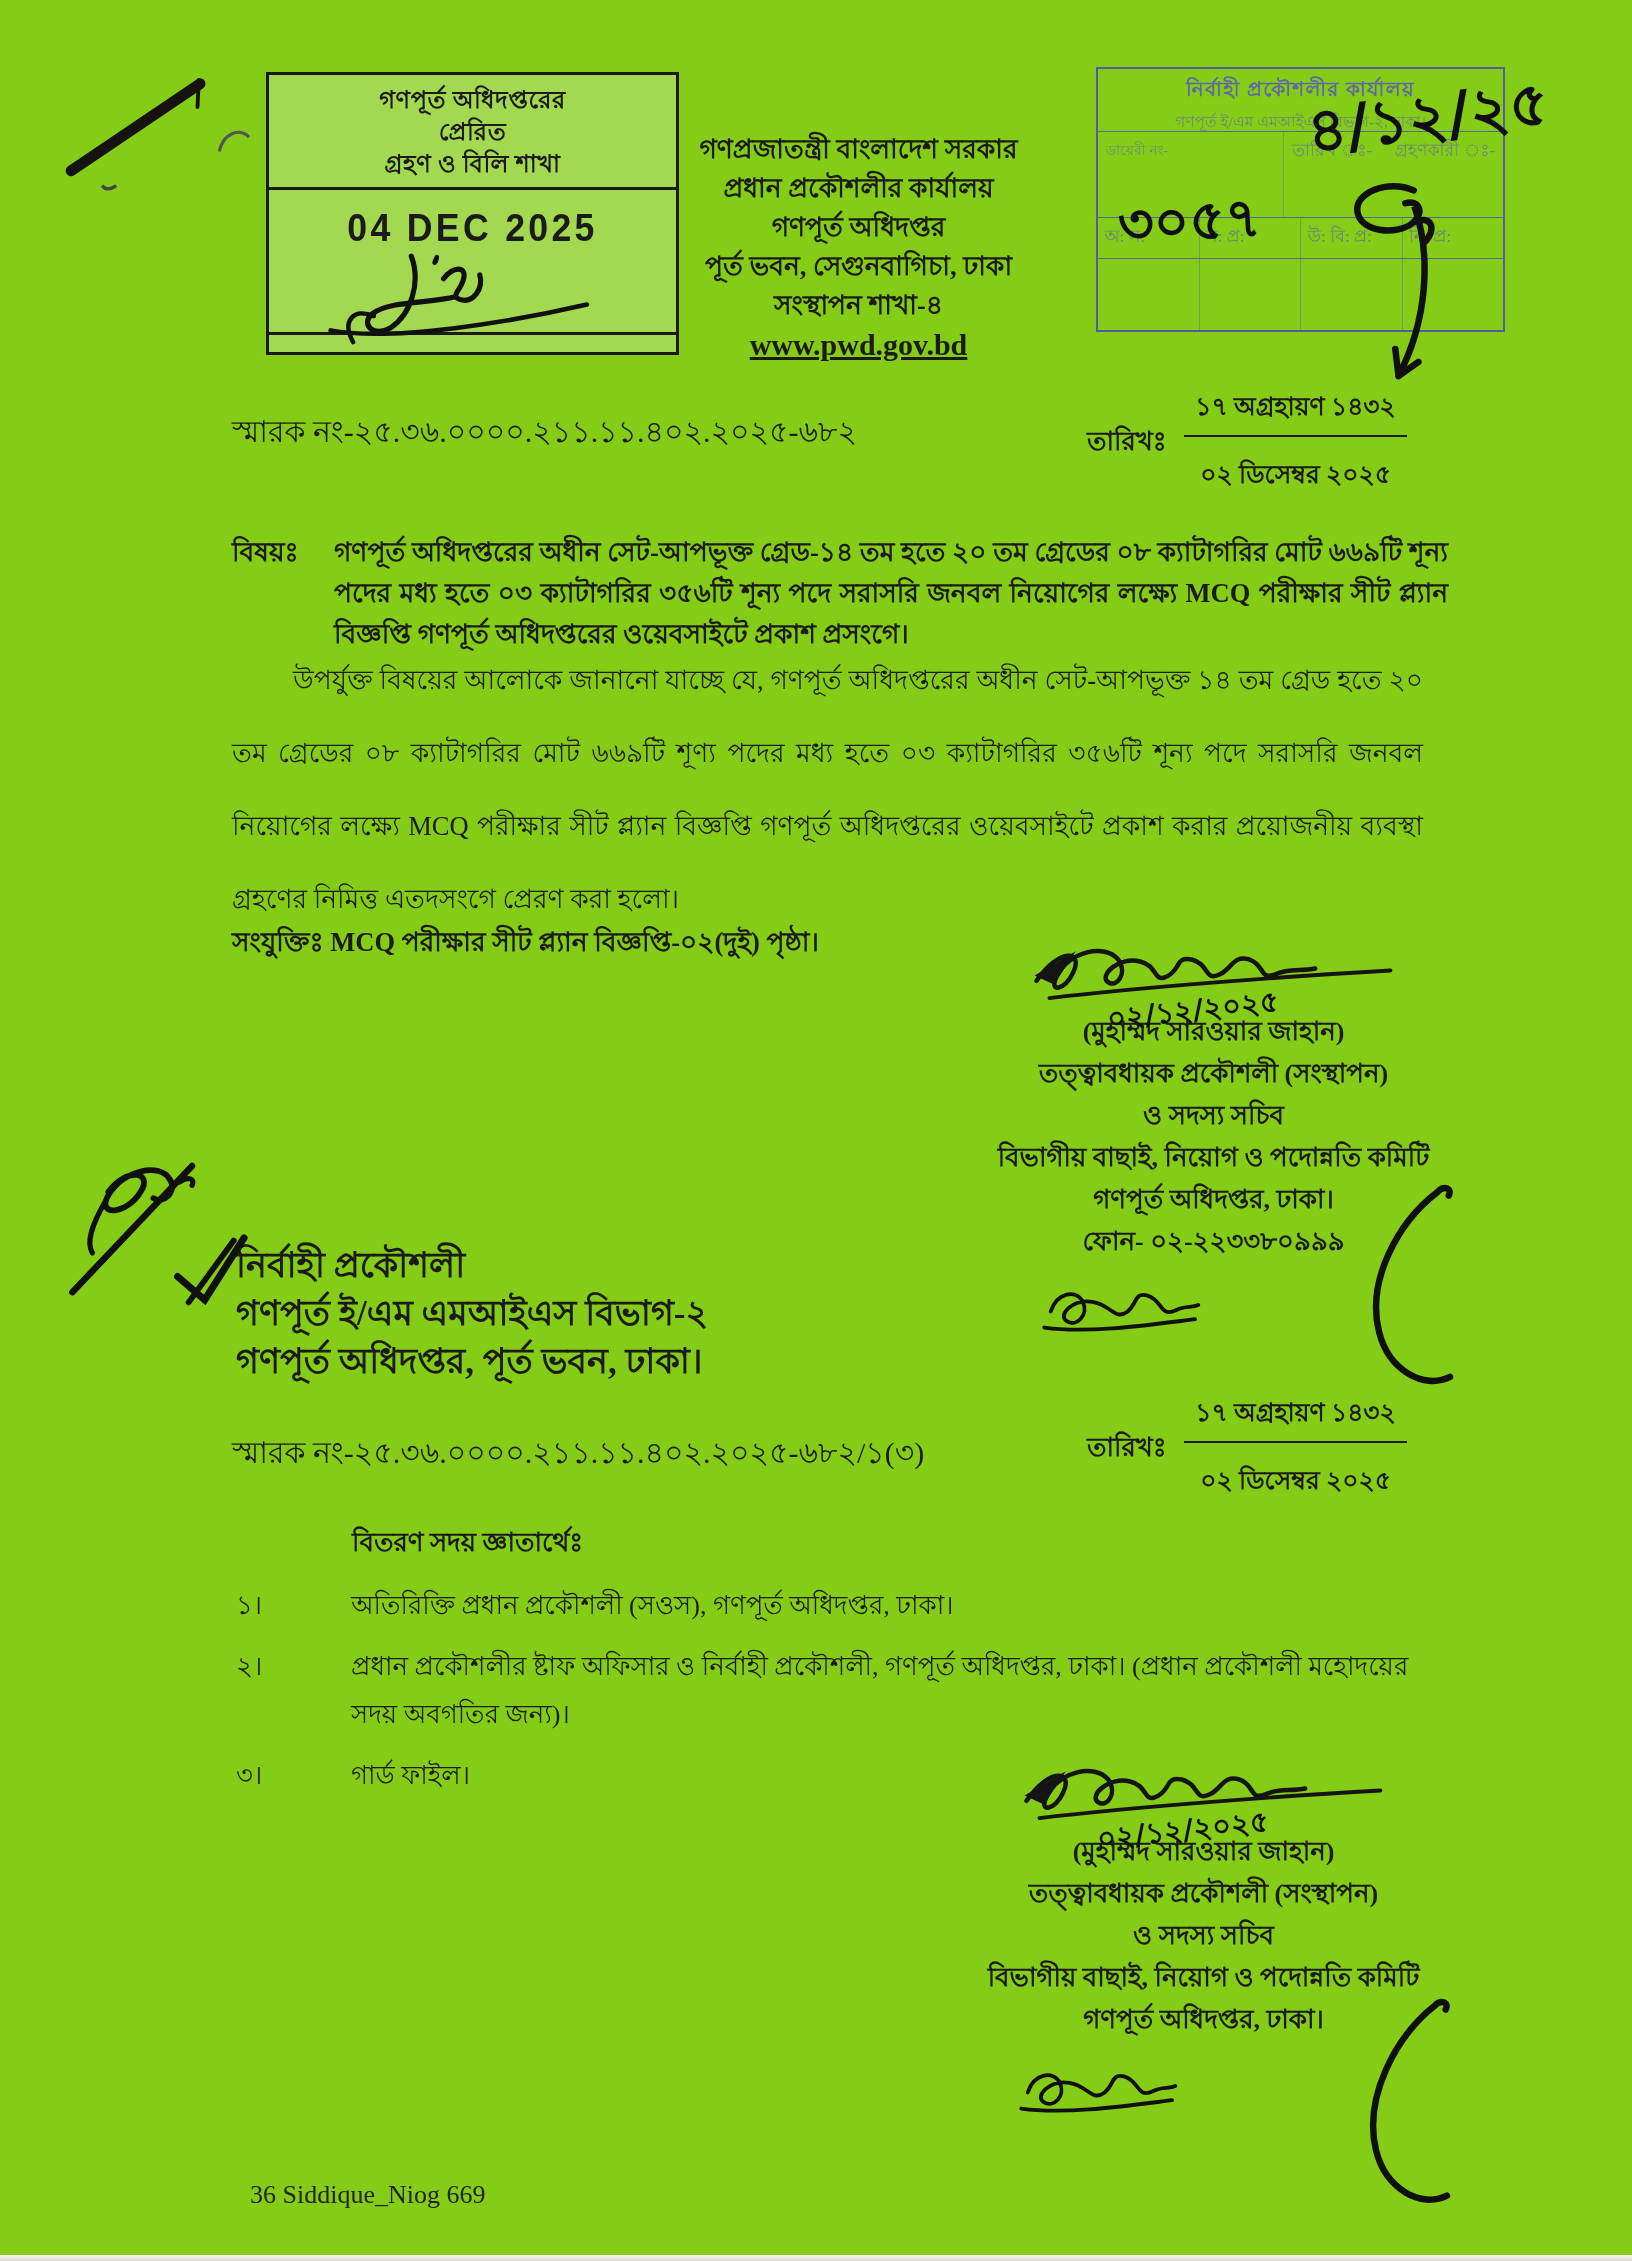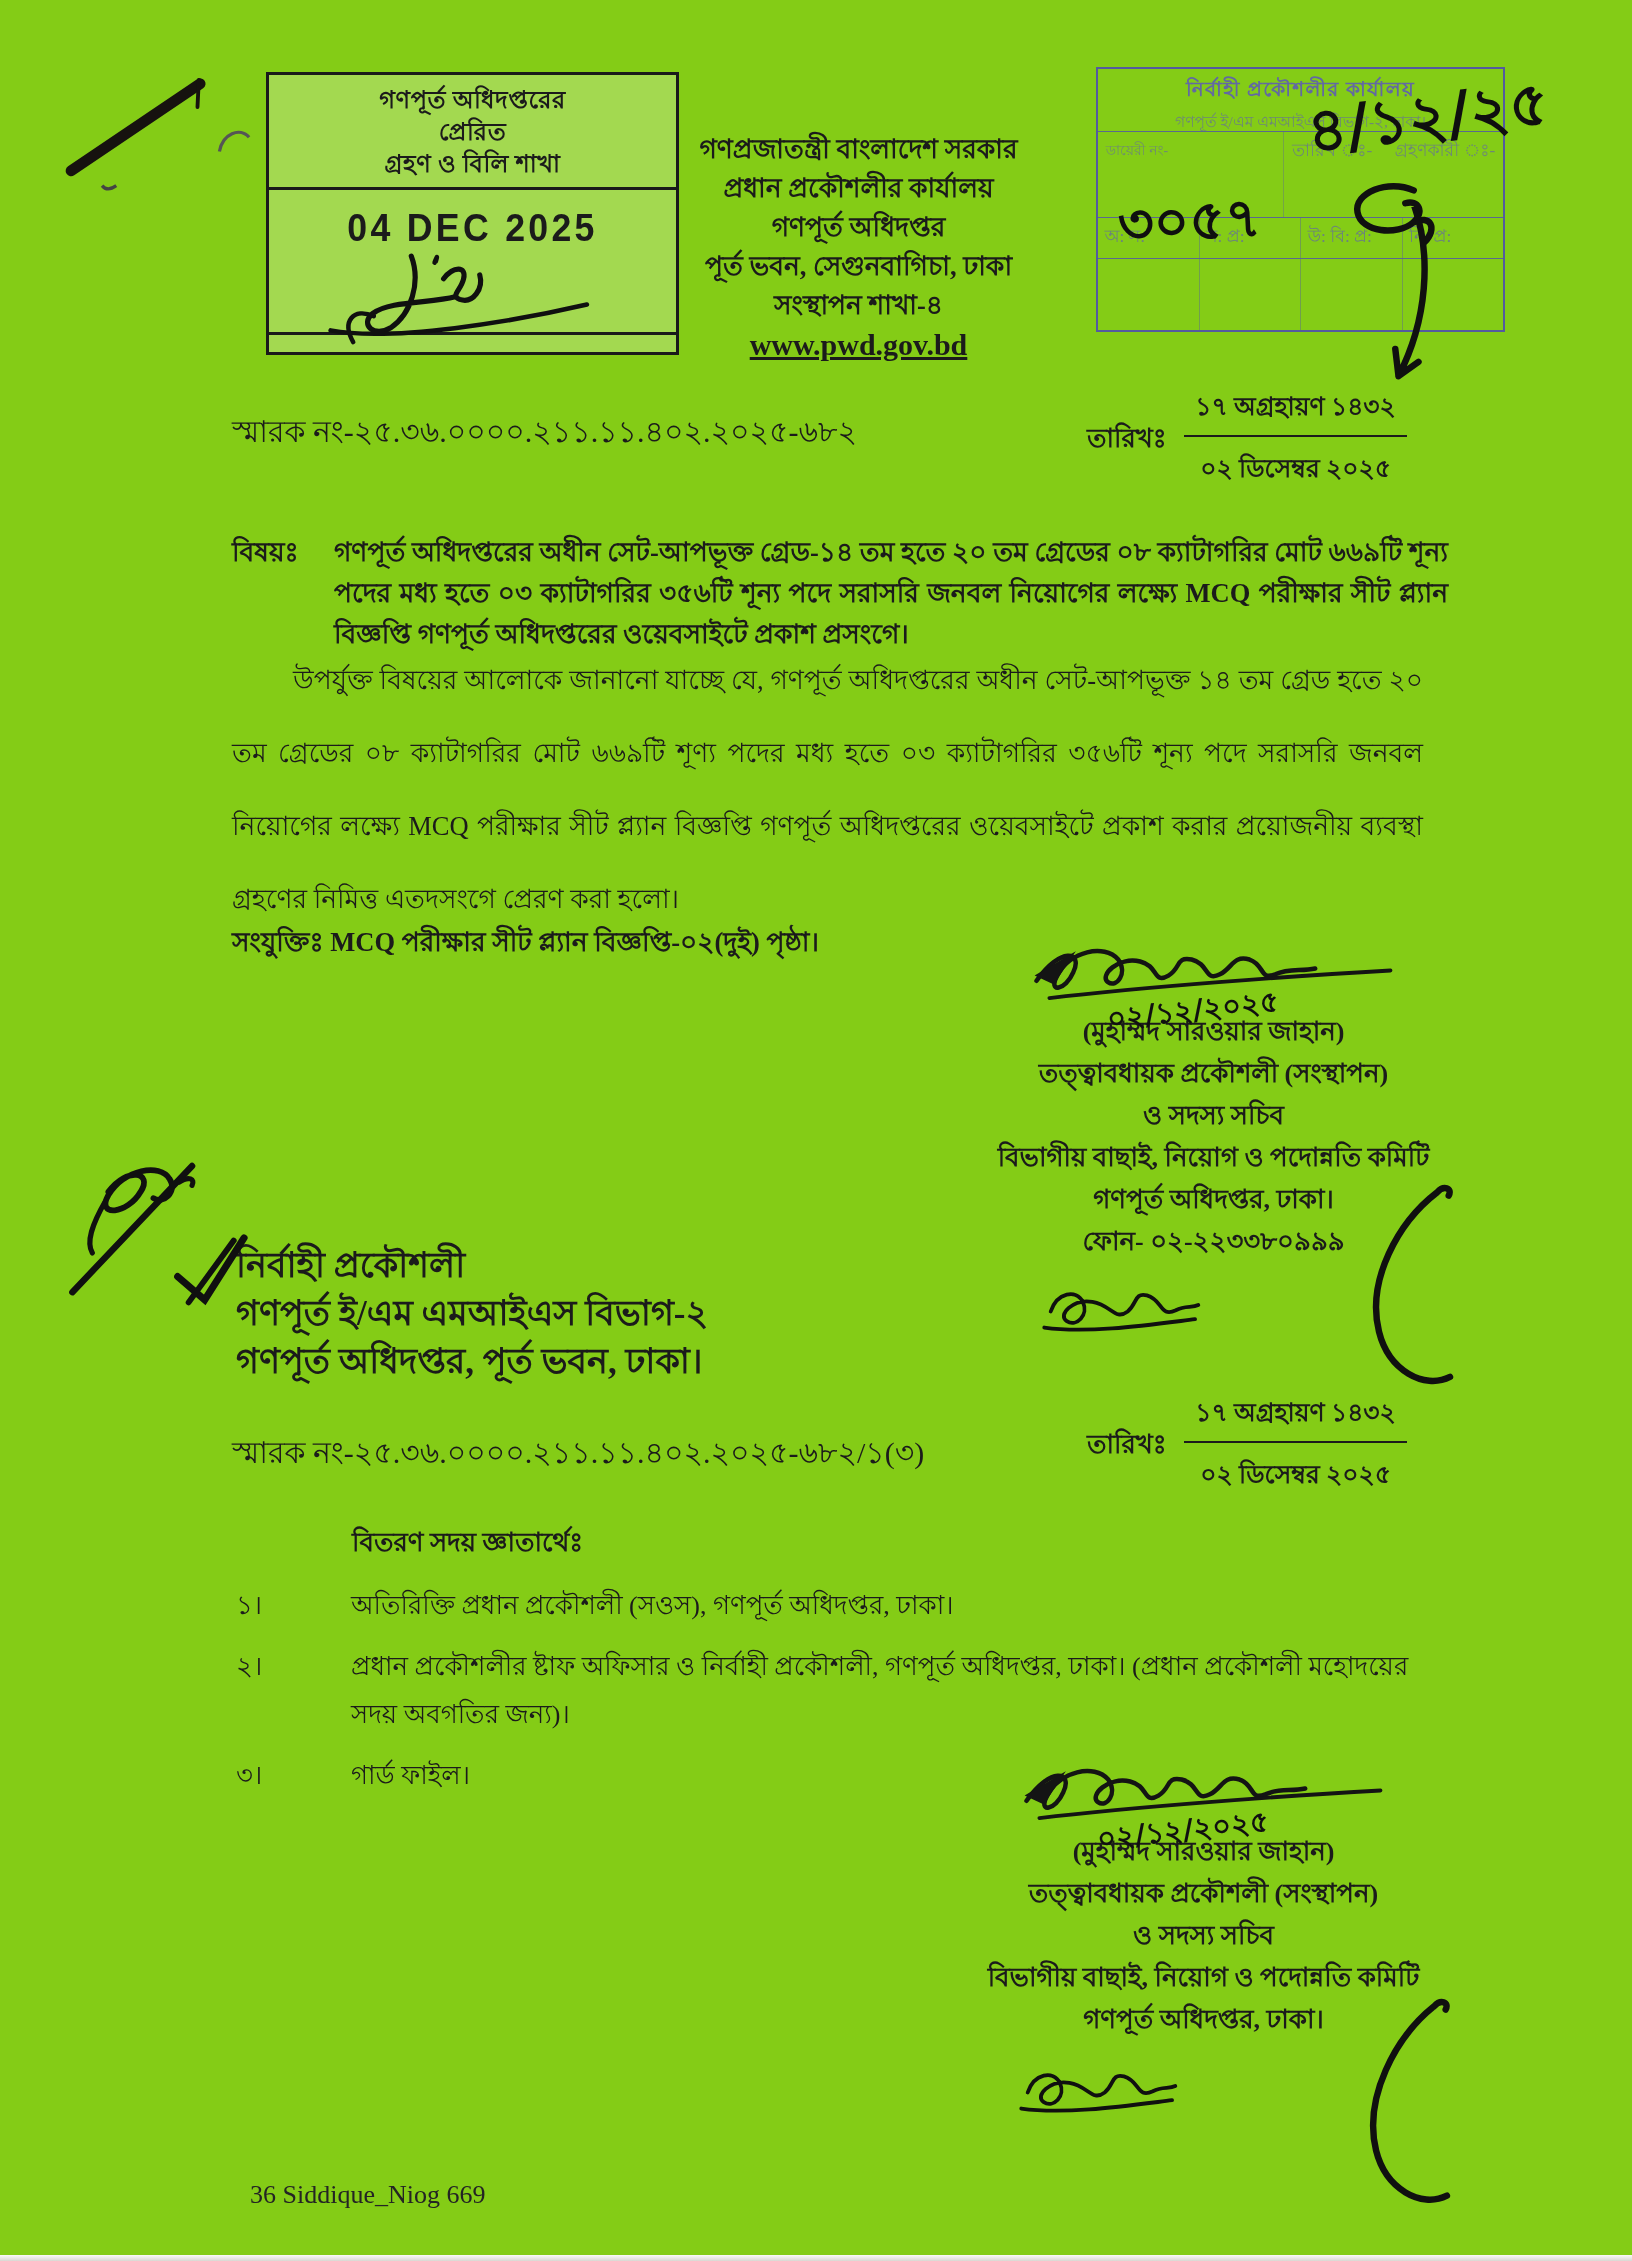--- a/index.html
+++ b/index.html
@@ -41,21 +41,21 @@
   .ps-row2{display:flex;flex:1;}
   .ps-cell{flex:1;border-right:1.3px solid rgba(72,62,195,.55);font-size:17.4px;padding:5.2px 6.5px;opacity:.6;filter:blur(0.3px);box-sizing:border-box;}
   .ps-cell:last-child{border-right:none;}
 
   
   .memo{font-size:30px;font-weight:400;white-space:nowrap;}
   .dateblock{display:flex;align-items:center;gap:17px;}
   .dateblock .dlabel{font-size:26px;font-weight:600;}
   .frac{text-align:center;font-size:25px;font-weight:600;}
   .frac .top{display:block;padding:0 11.6px 5.2px;border-bottom:2.6px solid #1b1b1b;}
-  .frac .bot{display:block;padding-top:12px;}
+  .frac .bot{display:block;padding-top:18px;}
 
   
   .subject{position:absolute;left:232px;top:509px;width:1216px;display:flex;margin-top:23px;}
   .subject .slabel{width:102px;font-weight:bold;font-size:26.5px;line-height:41px;flex:none;}
   .subject .stext{flex:1;font-weight:bold;font-size:26.5px;line-height:41px;text-align:justify;}
   .bodypara{position:absolute;left:232px;top:644px;width:1191px;font-size:26.5px;line-height:73px;text-align:justify;text-indent:61px;}
   .enclosure{position:absolute;left:232px;top:922px;font-size:26.5px;font-weight:600;}
 
   
   .sigblock{position:absolute;width:549px;text-align:center;}

